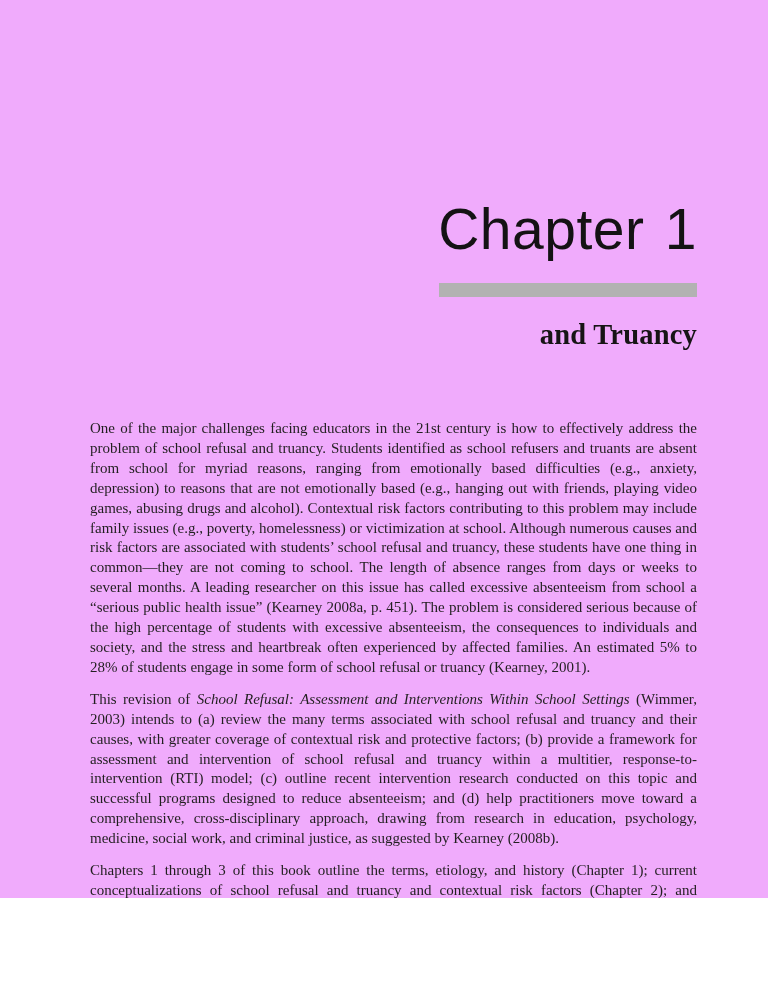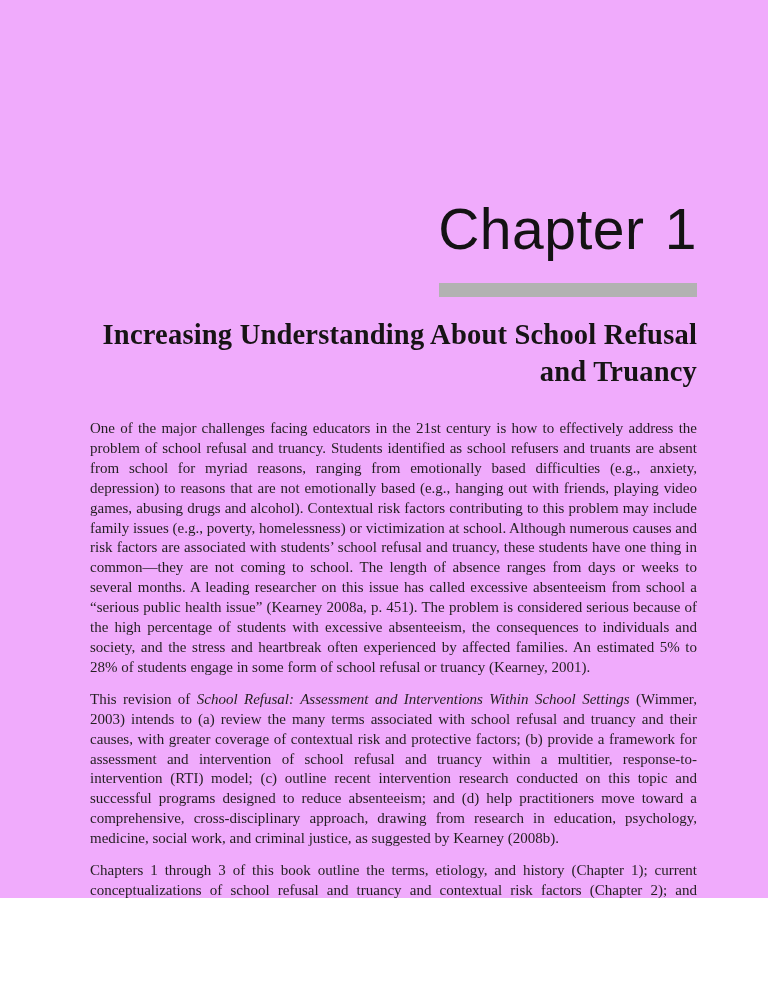--- a/index.html
+++ b/index.html
@@ -89,21 +89,20 @@
 </head>
 <body>
 
 <div class="page">
 
   <div class="chapter-heading">Chapter 1</div>
 
   <div class="divider-bar"></div>
 
   <h1 class="page-title">
-    <span class="title-line">Increasing Understanding About School Refusal</span>
     <span class="title-line">and Truancy</span>
   </h1>
 
   <div class="body-text">
     <p>One of the major challenges facing educators in the 21st century is how to effectively address the problem of school refusal and truancy. Students identified as school refusers and truants are absent from school for myriad reasons, ranging from emotionally based difficulties (e.g., anxiety, depression) to reasons that are not emotionally based (e.g., hanging out with friends, playing video games, abusing drugs and alcohol). Contextual risk factors contributing to this problem may include family issues (e.g., poverty, homelessness) or victimization at school. Although numerous causes and risk factors are associated with students’ school refusal and truancy, these students have one thing in common—they are not coming to school. The length of absence ranges from days or weeks to several months. A leading researcher on this issue has called excessive absenteeism from school a “serious public health issue” (Kearney 2008a, p. 451). The problem is considered serious because of the high percentage of students with excessive absenteeism, the consequences to individuals and society, and the stress and heartbreak often experienced by affected families. An estimated 5% to 28% of students engage in some form of school refusal or truancy (Kearney, 2001).</p>
     <p><span>This revision of </span><em>School Refusal: Assessment and Interventions Within School Settings</em><span> (Wimmer, 2003) intends to (a) review the many terms associated with school refusal and truancy and their causes, with greater coverage of contextual risk and protective factors; (b) provide a framework for assessment and intervention of school refusal and truancy within a multitier, response-to-intervention (RTI) model; (c) outline recent intervention research conducted on this topic and successful programs designed to reduce absenteeism; and (d) help practitioners move toward a comprehensive, cross-disciplinary approach, drawing from research in education, psychology, medicine, social work, and criminal justice, as suggested by Kearney (2008b).</span></p>
     <p>Chapters 1 through 3 of this book outline the terms, etiology, and history (Chapter 1); current conceptualizations of school refusal and truancy and contextual risk factors (Chapter 2); and identification and assessment of school refusal and truancy (Chapter 3). Chapters 4 through 7 focus on prevention and intervention for school refusal and truancy within a multitier RTI framework, with reviews of Tier 1 universal strategies (Chapter 4); Tier 2 targeted interventions (Chapter 5); Tier 3 intensive interventions (Chapter 6); and alternative programs and schools, whole school reform, and charter schools (Chapter 7).</p>
   </div>
 
   <div class="footer-rule"></div>

